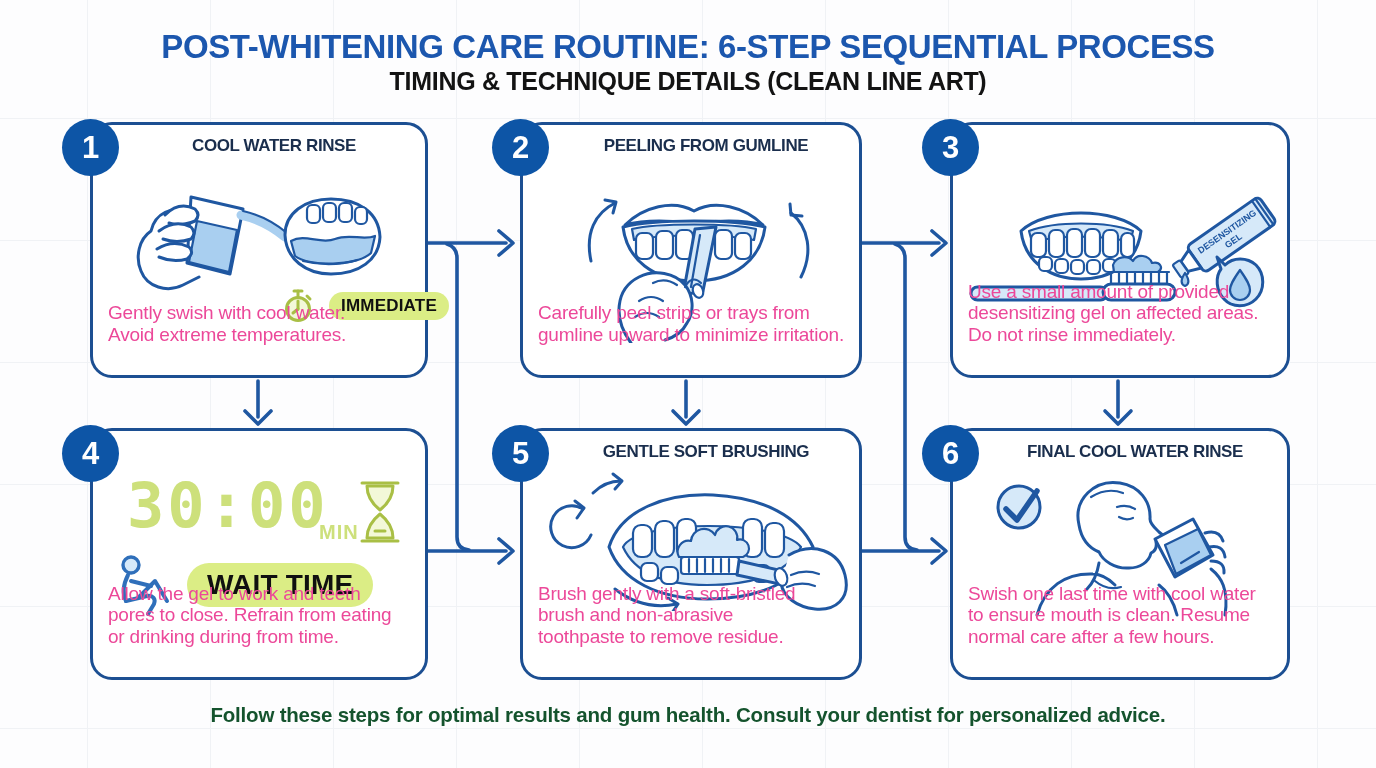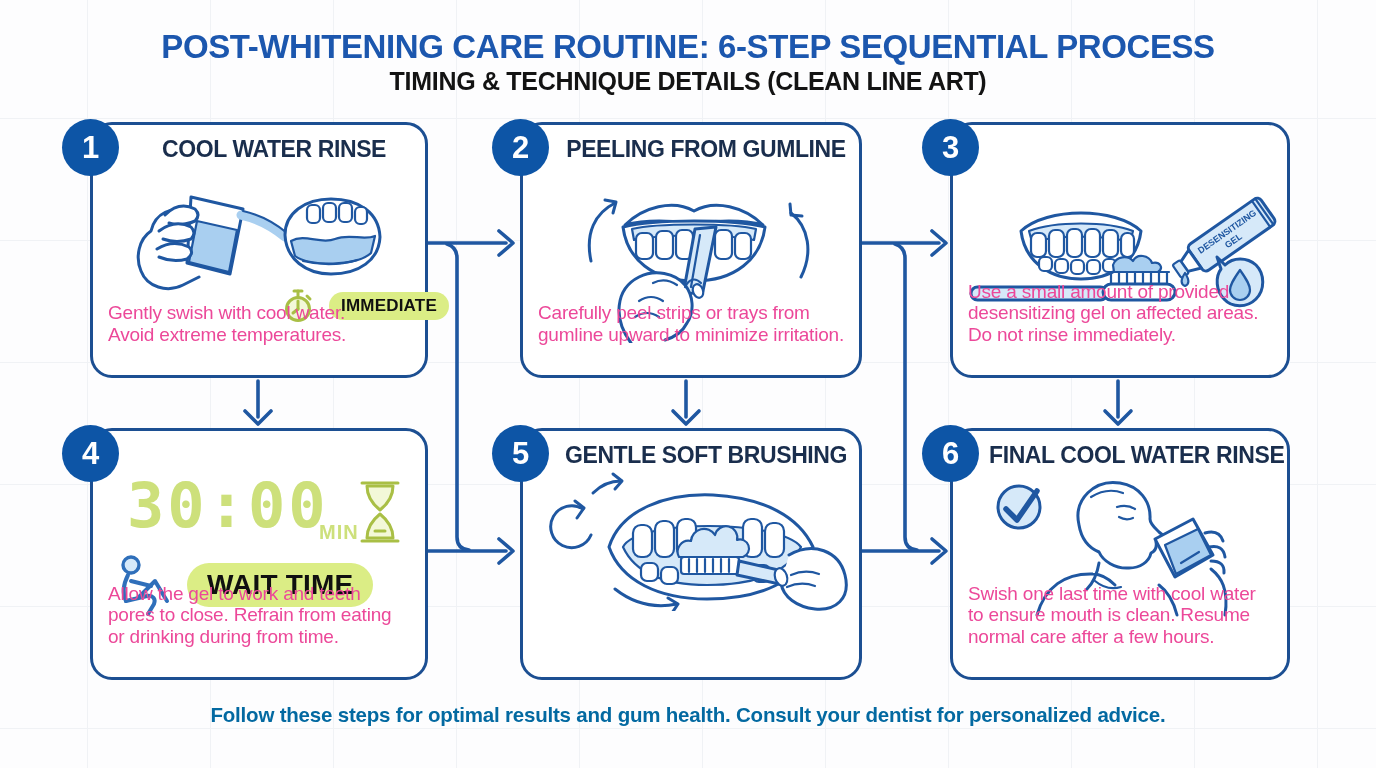--- a/index.html
+++ b/index.html
@@ -29,21 +29,21 @@
     position:absolute;background:#ffffff;border:3.5px solid #1c4f92;
     border-radius:22px;box-sizing:border-box;
   }
   .badge{
     position:absolute;left:-31px;top:-6px;width:57px;height:57px;border-radius:50%;
     background:#0d55a6;color:#ffffff;font-size:31px;font-weight:bold;
     display:flex;align-items:center;justify-content:center;
   }
   .card-title{
     position:absolute;top:11px;left:36px;right:6px;text-align:center;
-    font-size:23px;font-weight:bold;color:#1a2e4d;letter-spacing:-0.4px;
+    font-size:17px;font-weight:bold;color:#1a2e4d;letter-spacing:-0.4px;
     white-space:nowrap;
   }
   .card-desc{
     position:absolute;left:15px;right:6px;bottom:11px;
     font-size:19px;line-height:1.13;color:#ec4899;letter-spacing:-0.2px;
     white-space:pre-line;
   }
   .pill{
     background:#dbed85;color:#101010;font-weight:bold;border-radius:16px;
     display:inline-block;
@@ -53,21 +53,21 @@
   .timing-row{position:absolute;display:flex;align-items:center;gap:16px;}
   .timer-digits{
     position:absolute;font-family:"DejaVu Sans Mono",monospace;font-weight:bold;
     font-size:62px;color:#cde07b;letter-spacing:3px;line-height:1;
   }
   .timer-unit{
     position:absolute;font-weight:bold;font-size:20px;color:#cde07b;letter-spacing:1px;
   }
   .footer-note{
     position:absolute;top:703px;left:0;width:100%;text-align:center;
-    font-size:20.5px;font-weight:bold;color:#0369a1;letter-spacing:-0.2px;
+    font-size:20.5px;font-weight:bold;color:#14532d;letter-spacing:-0.2px;
   }
   .ln{stroke:#1f57a1;fill:none;stroke-width:3;stroke-linecap:round;stroke-linejoin:round;}
   .ln2{stroke:#1f57a1;fill:none;stroke-width:2.2;stroke-linecap:round;stroke-linejoin:round;}
   .fw{fill:#ffffff;}
   .fl{fill:#d6e9f9;}
   .fm{fill:#a9cff0;}
   .gn{stroke:#a9bf45;fill:none;stroke-width:3;stroke-linecap:round;stroke-linejoin:round;}
   .gf{fill:#f3f8d8;}
   .flow{stroke:#1f57a1;fill:none;stroke-width:3.6;stroke-linecap:round;stroke-linejoin:round;}
   .tube-label{font-family:"Liberation Sans",sans-serif;font-size:9px;font-weight:bold;fill:#1f57a1;text-anchor:middle;}
@@ -286,20 +286,23 @@
       <path class="ln fl" d="M208,90 L296,110 C302,112 302,122 295,123 L206,104 Z"></path>
 
       <path class="ln fw" d="M258,84 C282,70 308,80 314,104 C320,128 304,140 284,138 C266,136 252,126 250,112"></path>
       <path class="ln2" d="M260,104 Q274,98 288,103"></path>
       <path class="ln2" d="M256,116 Q270,110 284,115"></path>
       <ellipse class="ln2 fw" cx="250" cy="106" rx="6" ry="9" transform="rotate(-18 250 106)"></ellipse>
 
       <path class="ln" d="M84,118 Q112,140 146,133"></path>
       <path class="ln" d="M137,127 L147,133 L141,142"></path>
     </svg>
+    <p class="card-desc">Brush gently with a soft-bristled
+brush and non-abrasive
+toothpaste to remove residue.</p>
   </section>
 
   <section class="card" style="left:950px;top:428px;width:340px;height:252px">
     <div class="badge">6</div>
     <div class="card-title">FINAL COOL WATER RINSE</div>
     <svg style="position:absolute;left:14px;top:40px" width="312" height="146" viewBox="0 0 312 146">
 
       <g>
         <circle class="ln fl" cx="52" cy="36" r="21"></circle>
         <path d="M39,38 L50,49 L70,20" stroke="#1f57a1" stroke-width="5.5" fill="none" stroke-linecap="round" stroke-linejoin="round"></path>

